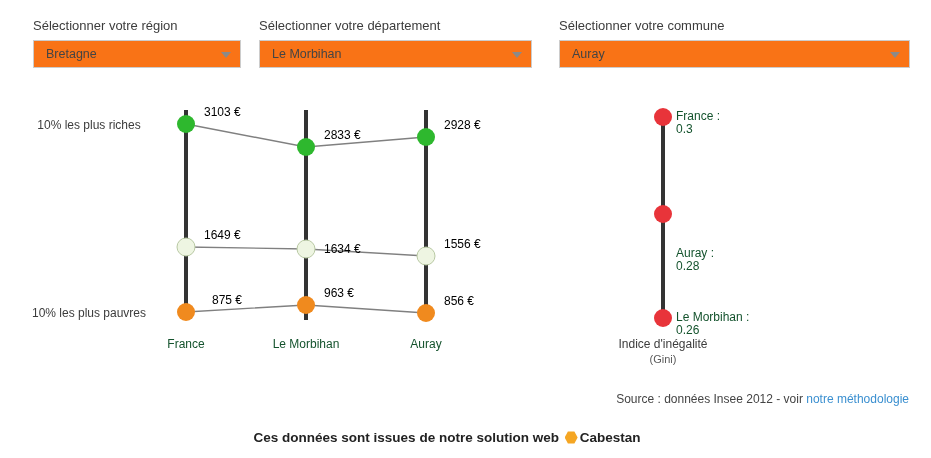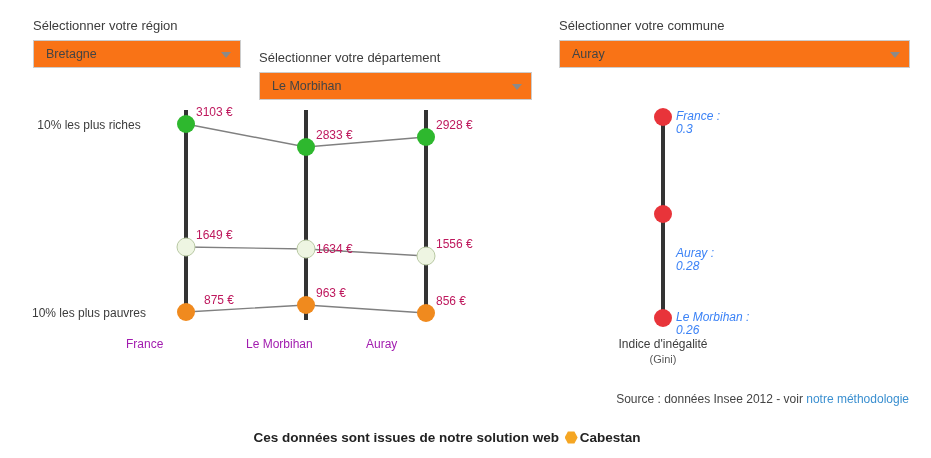--- a/index.html
+++ b/index.html
@@ -53,21 +53,21 @@
     position: absolute;
     right: 9px;
     top: 11px;
     width: 0;
     height: 0;
     border-left: 5px solid transparent;
     border-right: 5px solid transparent;
     border-top: 6px solid #8a8a8a;
   }
   .sel-region { left: 33px; width: 208px; }
-  .sel-dept   { left: 259px; width: 273px; margin-top: 32px; }
+  .sel-dept   { left: 259px; width: 273px; }
   .sel-commune{ left: 559px; width: 351px; }
 
   
   .chart-area {
     position: absolute;
     left: 0;
     top: 92px;
     width: 931px;
     height: 270px;
   }
@@ -76,37 +76,37 @@
   .cat-label {
     position: absolute;
     font-size: 12px;
     color: #3c3c3c;
     text-align: center;
     white-space: nowrap;
   }
   .axis-label {
     position: absolute;
     font-size: 12px;
-    color: #a21caf;
-    text-align: left;
+    color: #14532d;
+    text-align: center;
     white-space: nowrap;
   }
   .val-label {
     position: absolute;
     font-size: 12px;
-    color: #be185d;
-    white-space: nowrap;
+    color: #000000;
+    white-space: nowrap;
+    margin-left: 8px;
   }
   .gini-label {
     position: absolute;
     font-size: 12px;
-    color: #3b82f6;
+    color: #14532d;
     line-height: 13px;
     white-space: nowrap;
-    font-style: italic;
   }
   .gini-title {
     position: absolute;
     font-size: 12px;
     color: #3c3c3c;
     text-align: center;
     white-space: nowrap;
   }
   .gini-sub {
     position: absolute;

